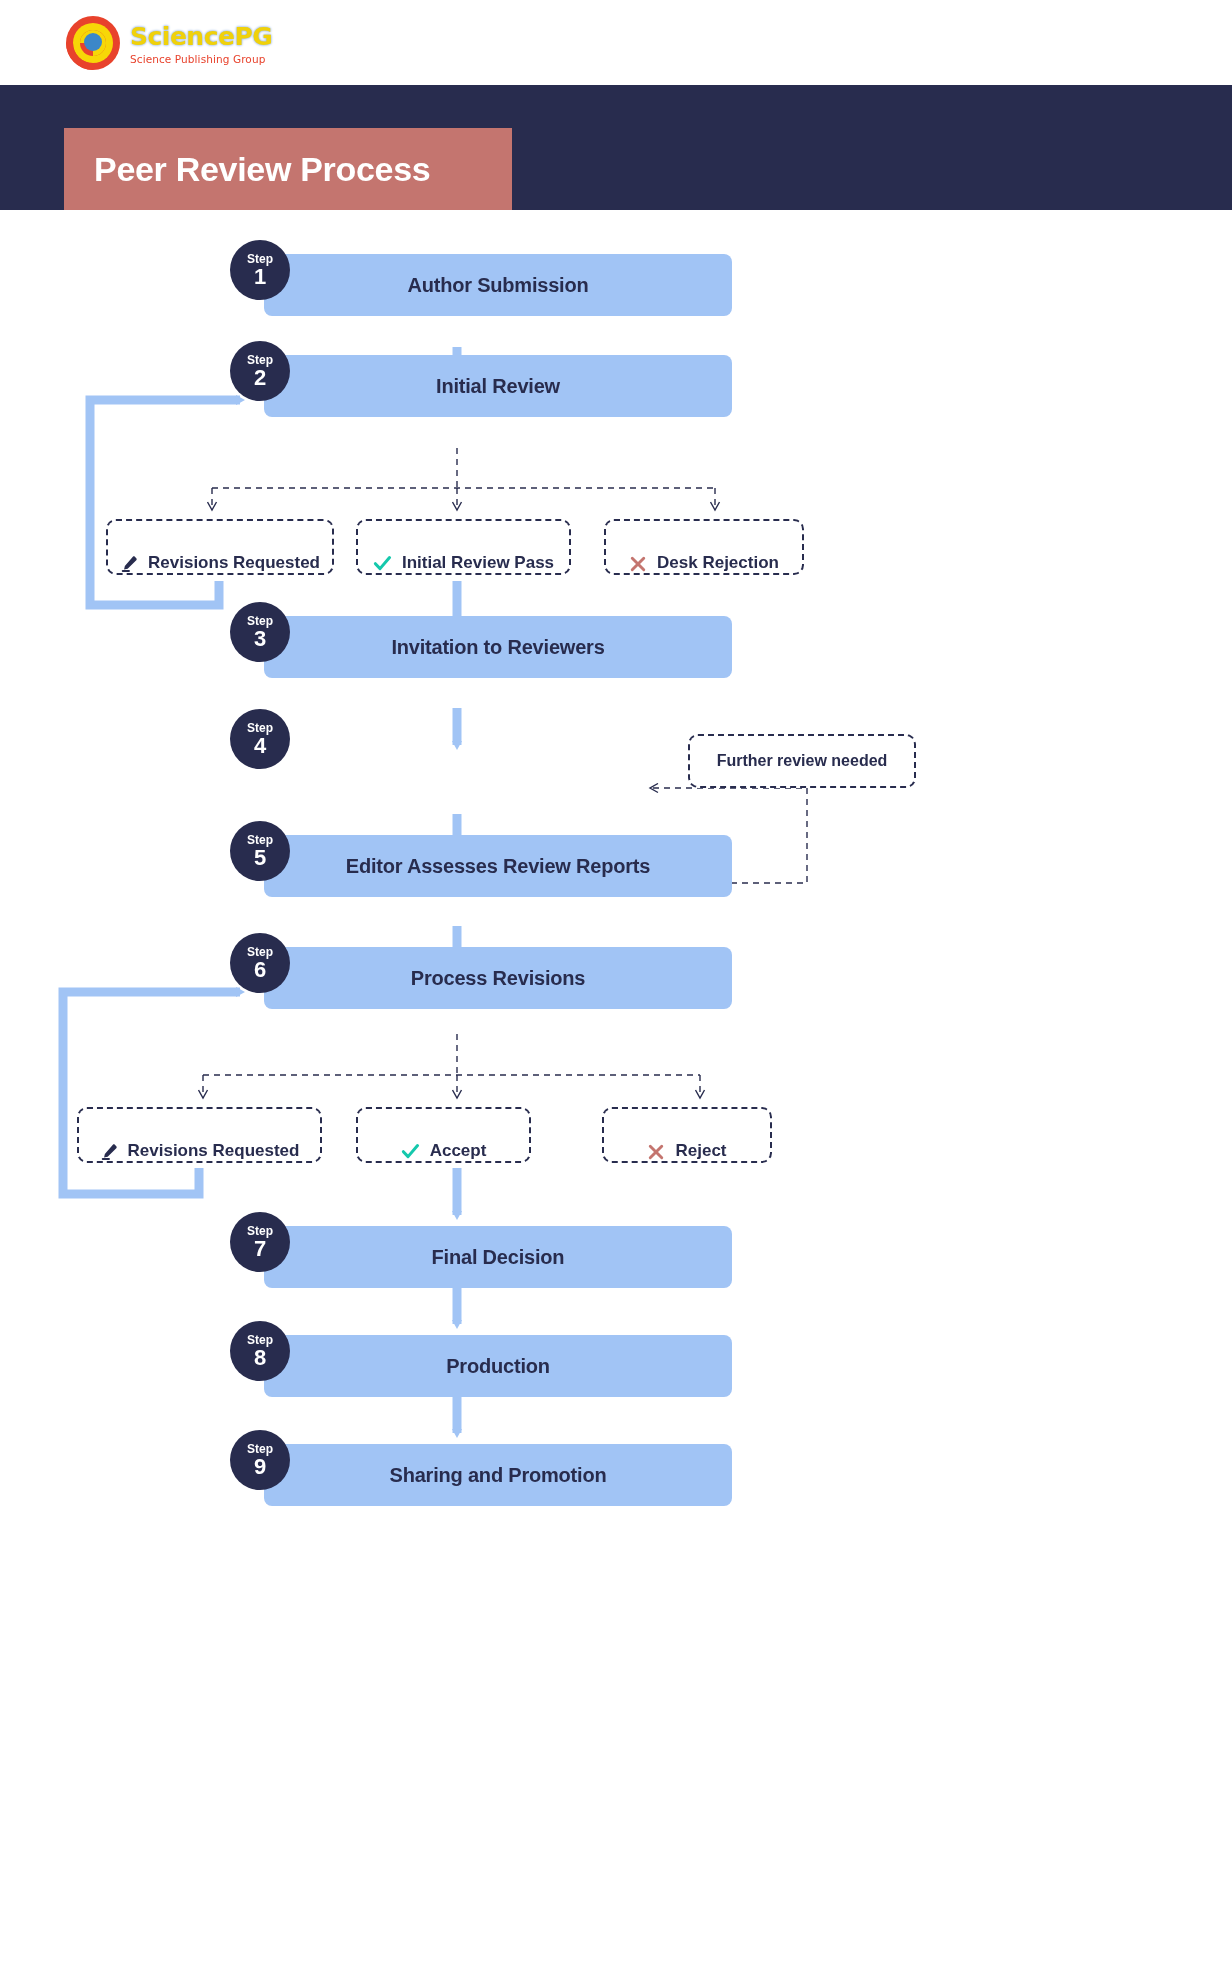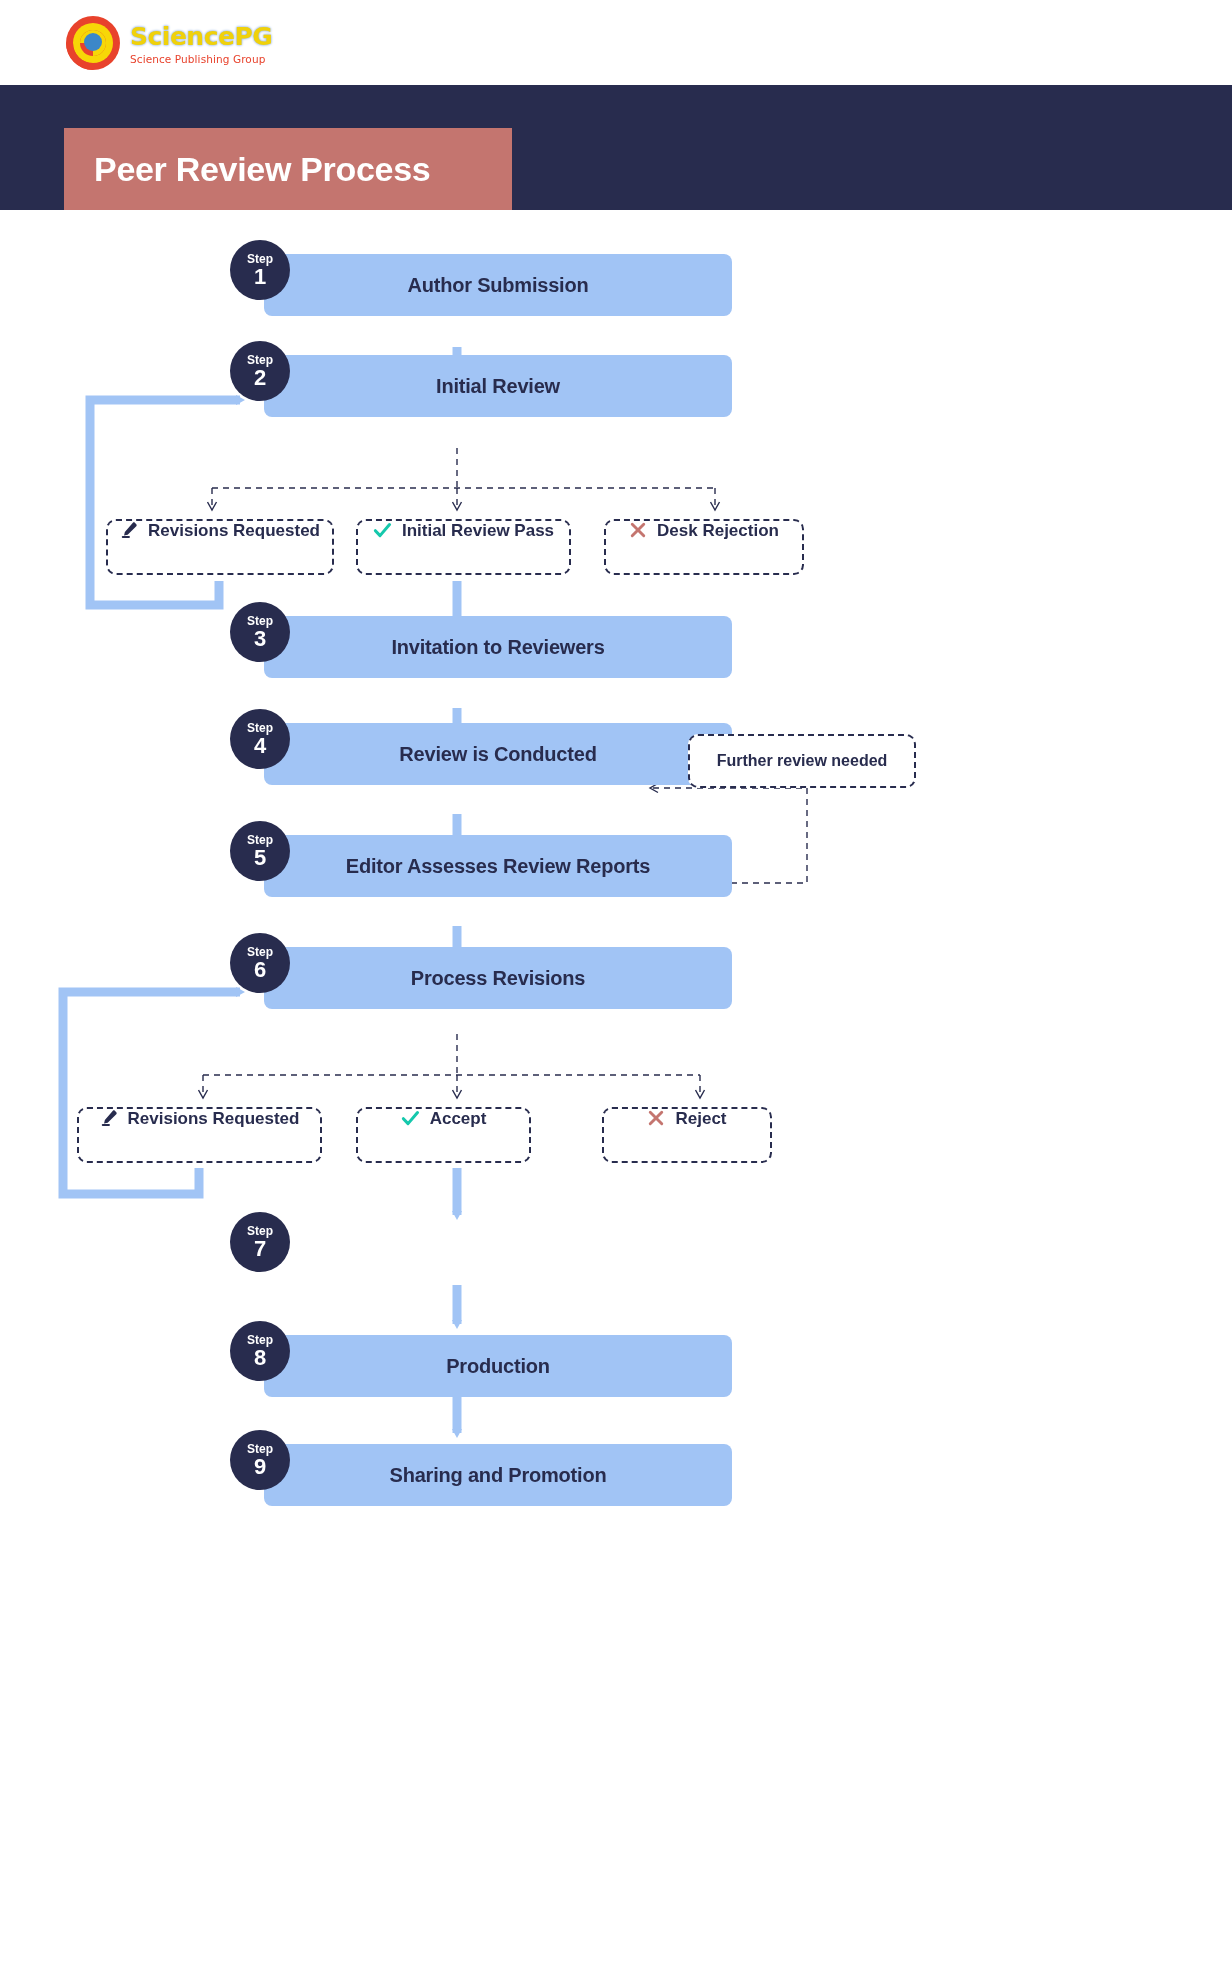--- a/index.html
+++ b/index.html
@@ -64,21 +64,21 @@
     display:flex; flex-direction:column; align-items:center; justify-content:center;
     color:#ffffff; line-height:1;
   }
   .step-badge .sb-lbl{ font-size:12px; font-weight:bold; margin-bottom:1px; }
   .step-badge .sb-num{ font-size:22px; font-weight:bold; }
 
   
   .dec-box{
     position:absolute; height:56px;
     border:2px dashed #282C4E; border-radius:10px; background:#fff;
-    display:flex; align-items:flex-start; justify-content:center; gap:10px;
+    display:flex; align-items:flex-end; justify-content:center; gap:10px;
     z-index:4; padding:0 16px;
   }
   .dec-box .dec-lbl{
     color:#282C4E; font-size:17px; font-weight:bold;
     font-family:"Liberation Sans", sans-serif; white-space:nowrap;
   }
   .dec-icon{ display:flex; align-items:center; flex:0 0 auto; }
 
   
   .note-box{
@@ -221,23 +221,20 @@
     <span class="sb-num">3</span>
   </div>
   <div class="step-box" style="top:406px;">
     <span>Invitation to Reviewers</span>
   </div>
 
   <div class="step-badge" style="top:499px;">
     <span class="sb-lbl">Step</span>
     <span class="sb-num">4</span>
   </div>
-  <div class="step-box" style="top:513px;">
-    <span>Review is Conducted</span>
-  </div>
 
   <div class="note-box" style="top:524px; left:688px; width:228px;">
     <span>Further review needed</span>
   </div>
 
   <div class="step-badge" style="top:611px;">
     <span class="sb-lbl">Step</span>
     <span class="sb-num">5</span>
   </div>
   <div class="step-box" style="top:625px;">
@@ -277,20 +274,23 @@
         <path d="M3.6 3.6 L16.4 16.4 M16.4 3.6 L3.6 16.4" fill="none" stroke="#C4756F" stroke-width="3.2" stroke-linecap="round"></path>
       </svg>
     </span>
     <span class="dec-lbl">Reject</span>
   </div>
 
   <div class="step-badge" style="top:1002px;">
     <span class="sb-lbl">Step</span>
     <span class="sb-num">7</span>
   </div>
+  <div class="step-box" style="top:1016px;">
+    <span>Final Decision</span>
+  </div>
 
   <div class="step-badge" style="top:1111px;">
     <span class="sb-lbl">Step</span>
     <span class="sb-num">8</span>
   </div>
   <div class="step-box" style="top:1125px;">
     <span>Production</span>
   </div>
 
   <div class="step-badge" style="top:1220px;">

